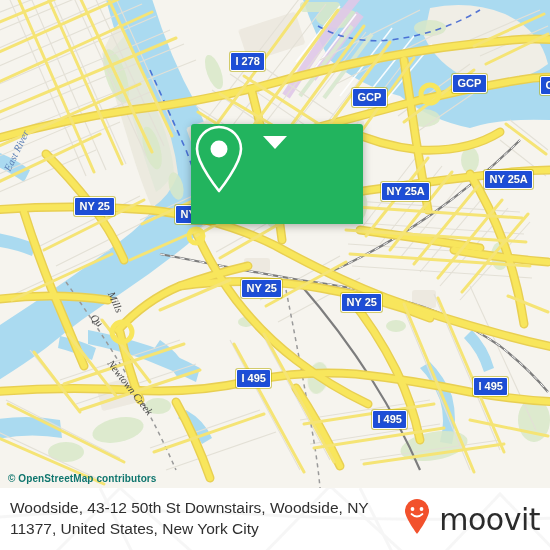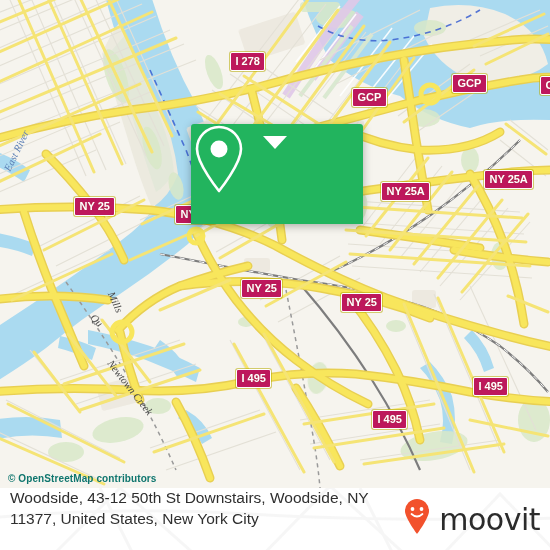--- a/index.html
+++ b/index.html
@@ -7,21 +7,21 @@
   .frame{position:relative;width:550px;height:550px;overflow:hidden;background:#fff;}
 
   
   .map{position:absolute;left:0;top:0;width:550px;height:488px;overflow:hidden;background:#f6f4ee;}
   .map svg{position:absolute;left:0;top:0;}
 
   .attrib{position:absolute;left:8px;bottom:4px;font-size:10px;color:#0f766e;
           letter-spacing:.1px;white-space:nowrap;font-weight:bold;}
 
   
-  .shield{position:absolute;background:#be185d;border:1.6px solid #ffffff;
+  .shield{position:absolute;background:#1d4ed8;border:1.6px solid #ffffff;
           border-radius:2px;color:#ffffff;font-size:11px;font-weight:bold;
           line-height:1;padding:2.5px 4.5px 3px;white-space:nowrap;
           box-shadow:0 0 0 1px rgba(180,170,0,.55);
           text-shadow:0 0 2px rgba(120,110,0,.35);}
 
   
   .mlabel{position:absolute;font-size:10.5px;color:#4b4b4b;white-space:nowrap;
           font-family:"Liberation Serif",serif;font-style:italic;}
   .wlabel{color:#5b7fb5;}
 
@@ -35,21 +35,21 @@
   .card-foot span{font-size:15px;color:#3c3c3c;}
   .tail{position:absolute;left:50%;transform:translateX(-50%);top:136px;
         width:0;height:0;border-left:12px solid transparent;
         border-right:12px solid transparent;border-top:13px solid #ffffff;}
 
   
   .bottom{position:absolute;left:0;top:488px;width:550px;height:62px;
           background:#ffffff;overflow:hidden;}
   .bottom .wm{position:absolute;left:0;top:-300px;width:550px;height:380px;opacity:.07;}
   .bottom-inner{position:absolute;left:0;top:0;width:550px;height:62px;
-                display:flex;justify-content:space-between;
+                display:flex;align-items:center;justify-content:space-between;
                 padding:0 10px;box-sizing:border-box;}
   .addr{font-size:15.5px;color:#2f2f2f;line-height:1.35;max-width:400px;}
   .logo{display:flex;align-items:center;gap:8px;flex:none;}
   .logo-word{font-size:30px;color:#2b2b2b;letter-spacing:-0.5px;
              font-family:"DejaVu Sans",sans-serif;font-weight:normal;}
 </style>
 </head>
 <body>
 
 <div class="frame">

